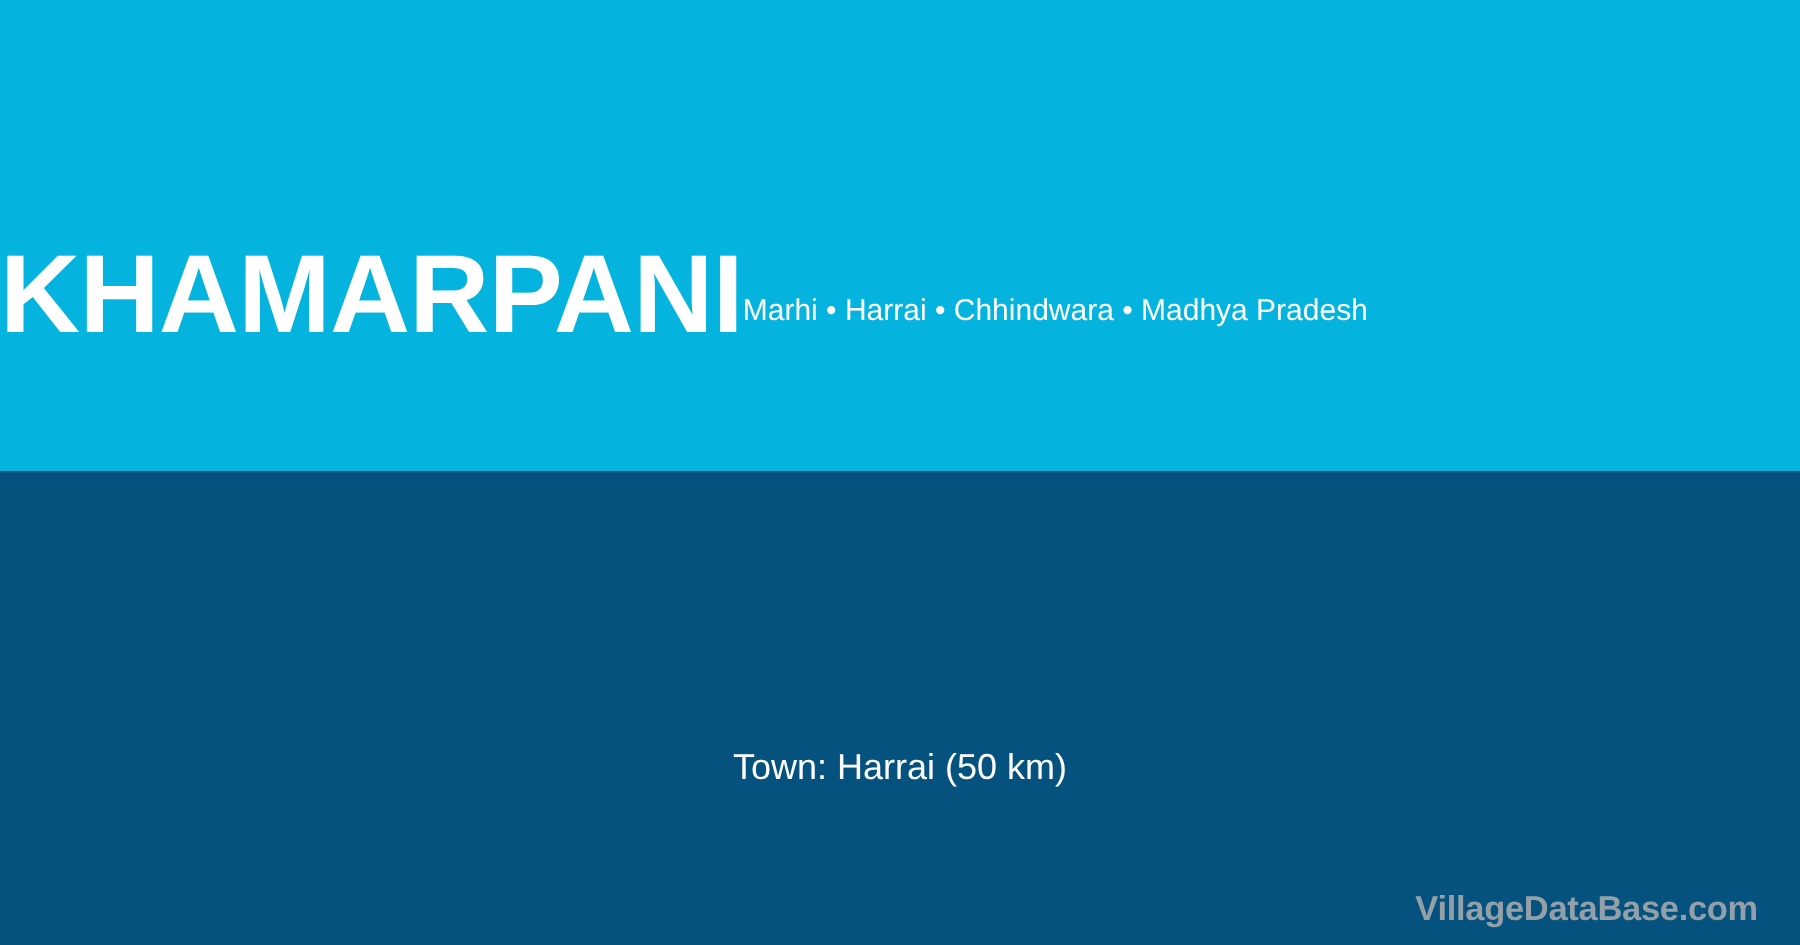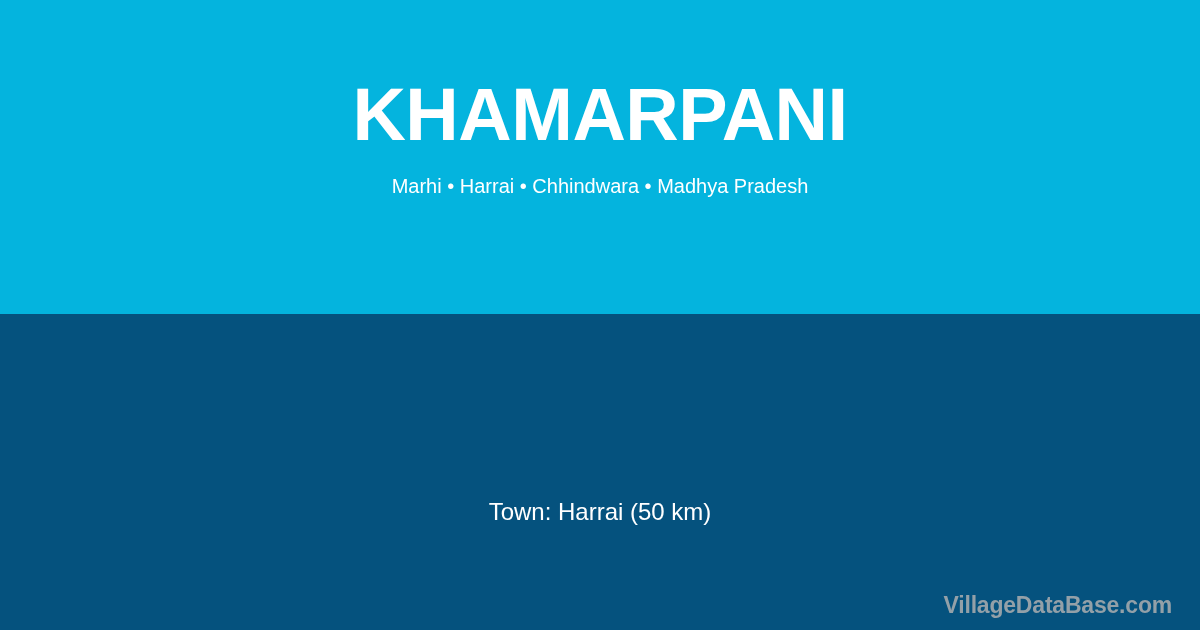--- a/index.html
+++ b/index.html
@@ -35,21 +35,21 @@
     height: 316px;
     background: #05527e;
   }
   .hero {
     position: absolute;
     left: 0;
     top: 0;
     width: 1200px;
     height: 314px;
     display: flex;
-    flex-direction: column;
+    flex-direction: row;
     align-items: center;
     justify-content: flex-start;
     padding-top: 78px;
     box-sizing: border-box;
   }
   .village-title {
     font-size: 74px;
     font-weight: 700;
     color: #ffffff;
     letter-spacing: -0.5px;

